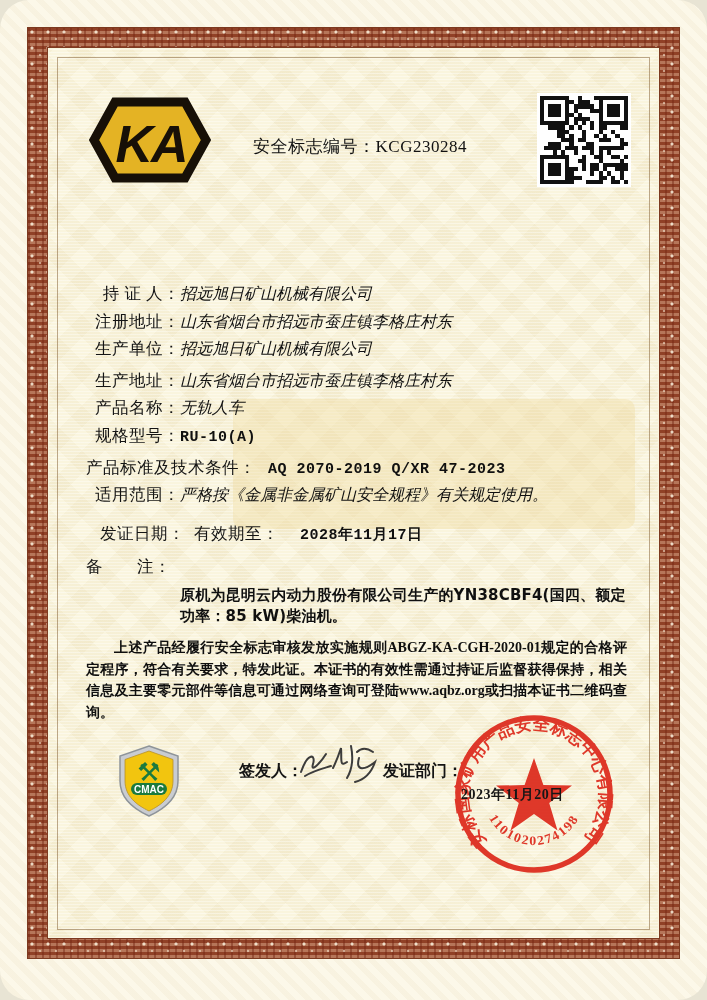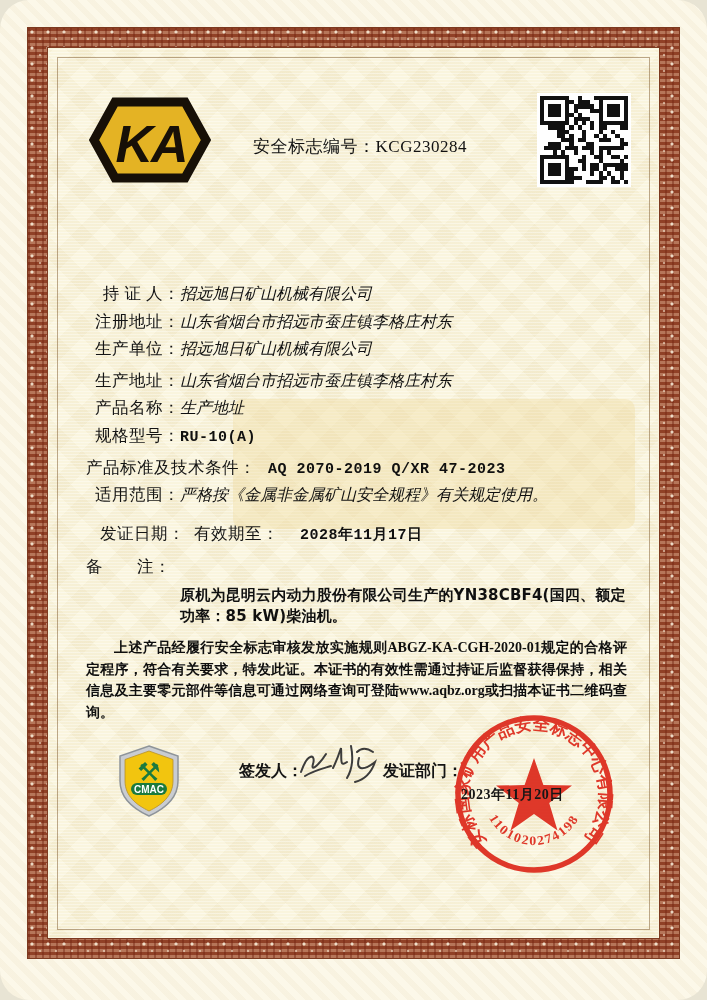--- a/index.html
+++ b/index.html
@@ -251,21 +251,21 @@
     <div class="frow">
       <span class="flabel">生产单位：</span>
       <span class="fvalue kai">招远旭日矿山机械有限公司</span>
     </div>
     <div class="frow gap">
       <span class="flabel">生产地址：</span>
       <span class="fvalue kai">山东省烟台市招远市蚕庄镇李格庄村东</span>
     </div>
     <div class="frow">
       <span class="flabel">产品名称：</span>
-      <span class="fvalue kai">生产地址</span>
+      <span class="fvalue kai">无轨人车</span>
     </div>
     <div class="frow">
       <span class="flabel">规格型号：</span>
       <span class="fvalue hei">RU-10(A)</span>
     </div>
     <div class="frow gap">
       <span class="flabel wide">产品标准及技术条件：</span>
       <span class="fvalue hei">AQ 2070-2019 Q/XR 47-2023</span>
     </div>
     <div class="frow">

